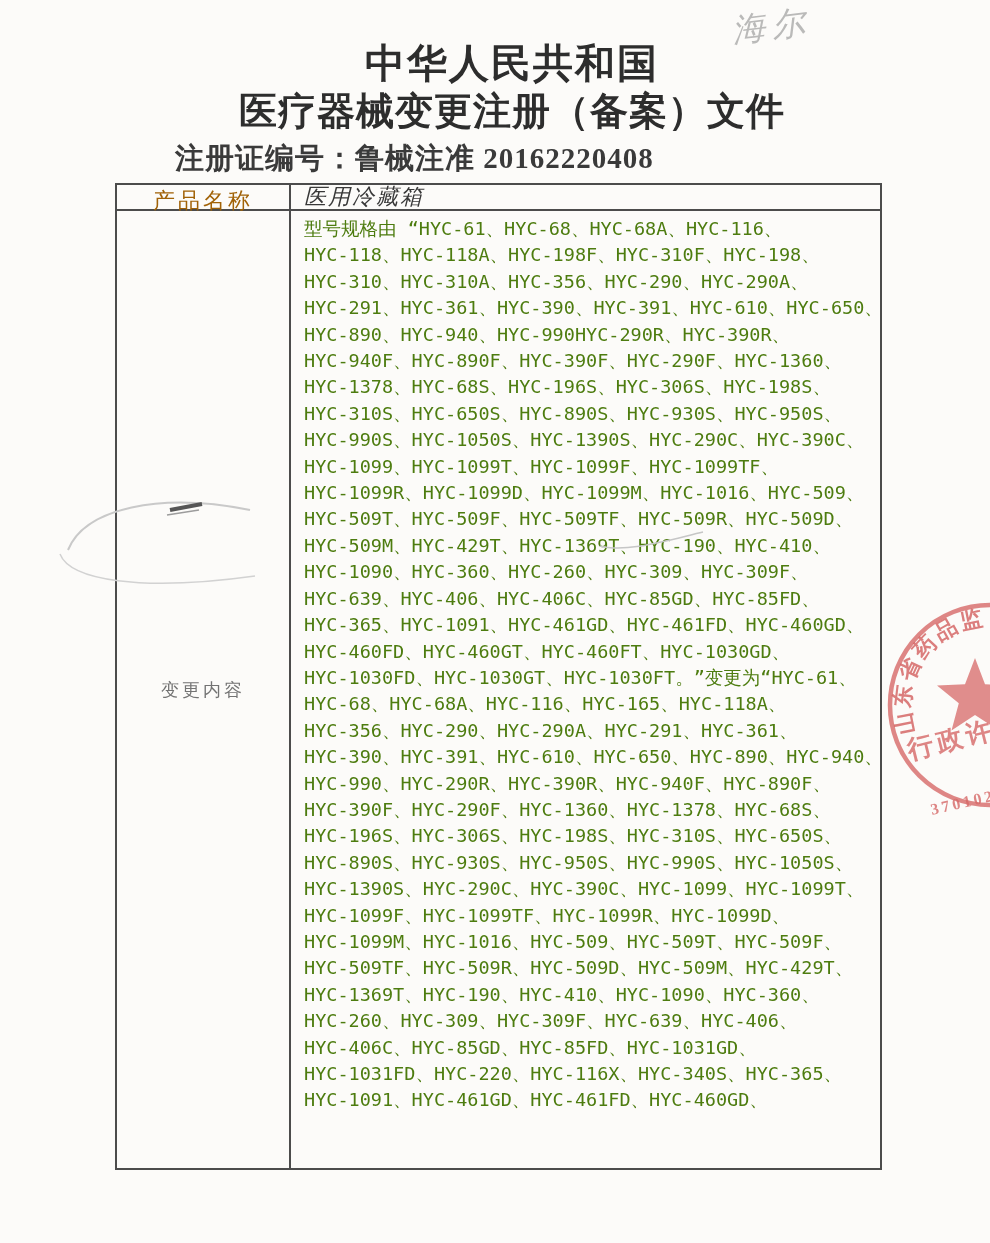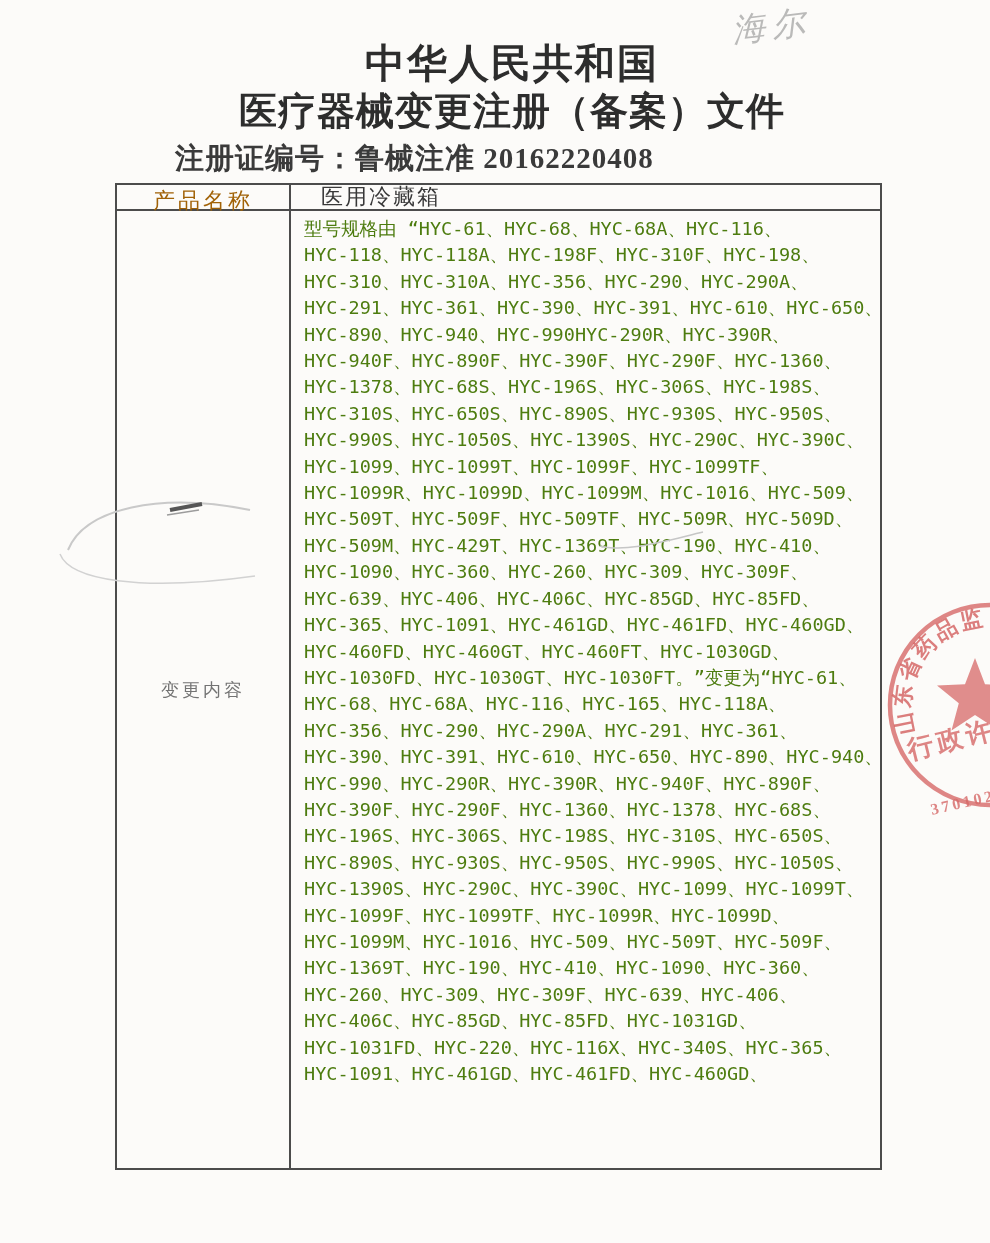--- a/index.html
+++ b/index.html
@@ -42,21 +42,21 @@
   .col-divider{position:absolute;left:172px;top:0;bottom:0;width:2px;background:#4c4c4c;}
   .header-divider{position:absolute;left:0;right:0;top:24px;height:2px;background:#4c4c4c;}
   .cell-product-label{
     position:absolute;left:0;top:0;width:172px;height:31px;
     display:flex;align-items:center;justify-content:center;
     font-size:22px;letter-spacing:3px;color:#a16207;
   }
   .cell-product-value{
     position:absolute;left:174px;top:0;right:0;height:24px;
     display:flex;align-items:center;
-    padding-left:30px;font-size:22px;letter-spacing:2px;color:#383838;
+    padding-left:13px;font-size:22px;letter-spacing:2px;color:#383838;font-style:italic;
   }
   .cell-change-label{
     position:absolute;left:0;top:26px;width:172px;bottom:0;
     display:flex;align-items:center;justify-content:center;
     font-size:18px;letter-spacing:3px;color:#737373;
   }
   .cell-change-value{
     position:absolute;left:174px;top:26px;right:0;bottom:0;
     padding:5px 0 0 13px;box-sizing:border-box;
     font-family:"DejaVu Sans Mono","Liberation Mono",monospace;
@@ -119,20 +119,21 @@
         <div class="body-line">HYC-68、HYC-68A、HYC-116、HYC-165、HYC-118A、</div>
         <div class="body-line">HYC-356、HYC-290、HYC-290A、HYC-291、HYC-361、</div>
         <div class="body-line">HYC-390、HYC-391、HYC-610、HYC-650、HYC-890、HYC-940、</div>
         <div class="body-line">HYC-990、HYC-290R、HYC-390R、HYC-940F、HYC-890F、</div>
         <div class="body-line">HYC-390F、HYC-290F、HYC-1360、HYC-1378、HYC-68S、</div>
         <div class="body-line">HYC-196S、HYC-306S、HYC-198S、HYC-310S、HYC-650S、</div>
         <div class="body-line">HYC-890S、HYC-930S、HYC-950S、HYC-990S、HYC-1050S、</div>
         <div class="body-line">HYC-1390S、HYC-290C、HYC-390C、HYC-1099、HYC-1099T、</div>
         <div class="body-line">HYC-1099F、HYC-1099TF、HYC-1099R、HYC-1099D、</div>
         <div class="body-line">HYC-1099M、HYC-1016、HYC-509、HYC-509T、HYC-509F、</div>
+        <div class="body-line">HYC-509TF、HYC-509R、HYC-509D、HYC-509M、HYC-429T、</div>
         <div class="body-line">HYC-1369T、HYC-190、HYC-410、HYC-1090、HYC-360、</div>
         <div class="body-line">HYC-260、HYC-309、HYC-309F、HYC-639、HYC-406、</div>
         <div class="body-line">HYC-406C、HYC-85GD、HYC-85FD、HYC-1031GD、</div>
         <div class="body-line">HYC-1031FD、HYC-220、HYC-116X、HYC-340S、HYC-365、</div>
         <div class="body-line">HYC-1091、HYC-461GD、HYC-461FD、HYC-460GD、</div>
       </div>
   </div>
 
   <svg class="seal" viewBox="0 0 240 250" xmlns="http://www.w3.org/2000/svg" xmlns:xlink="http://www.w3.org/1999/xlink">
     <circle cx="120" cy="122" r="100" fill="none" stroke-width="4.5" opacity="0.8" stroke="#d96a6a"></circle>

